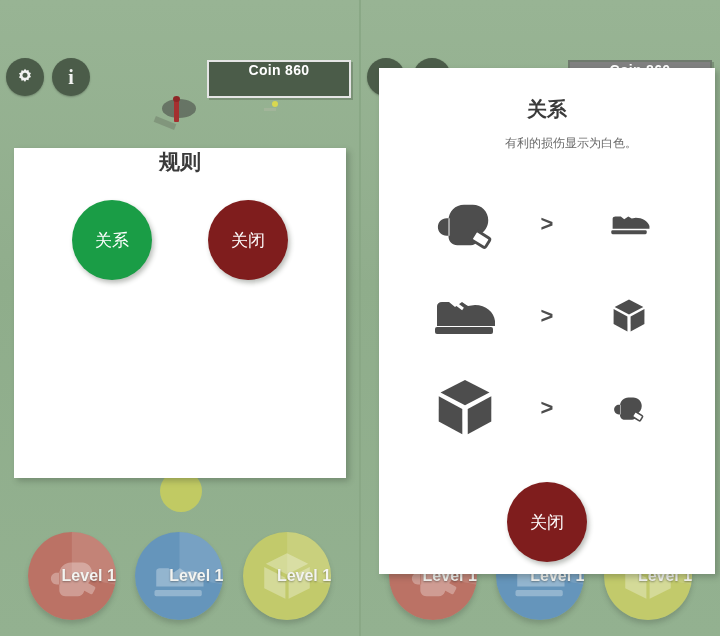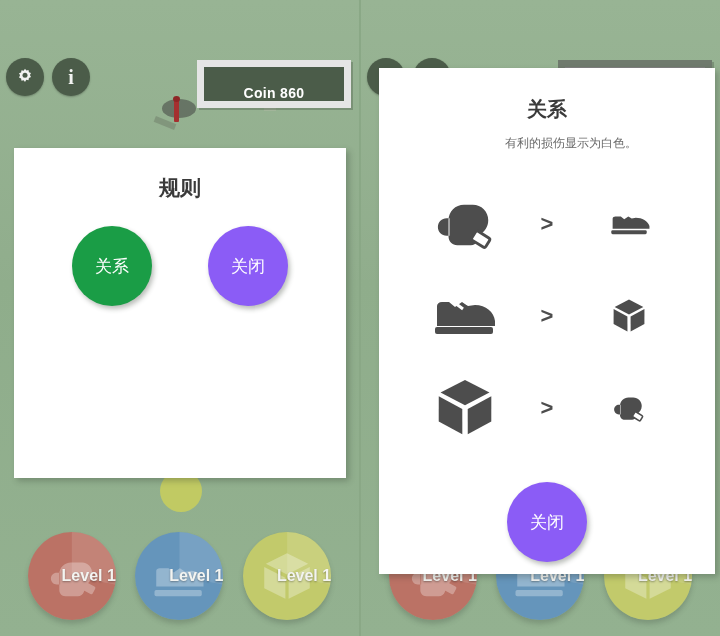--- a/index.html
+++ b/index.html
@@ -34,22 +34,22 @@
   .circ-btn svg{display:block;}
   .info-glyph{
     color:#f2f3f1;font-size:20px;font-weight:bold;line-height:1;
     font-family:"Liberation Serif","DejaVu Serif",serif;
   }
 
   
   .coin-badge{
     position:absolute;right:8px;top:60px;z-index:5;
     width:140px;height:34px;
-    background:#4b5c49;border:7px solid #e5e5e5;
-    display:flex;align-items:flex-end;justify-content:center;
+    background:#4b5c49;border:2px solid #e5e5e5;
+    display:flex;align-items:flex-start;justify-content:center;
     color:#ffffff;font-size:14px;font-weight:bold;letter-spacing:.3px;
     box-shadow:2px 2px 0 rgba(0,0,0,.18);
   }
   .screen.right .coin-badge{background:#808080;border-color:#6f7a6d;}
 
   
   .shadow-ellipse{
     position:absolute;left:162px;top:99px;width:34px;height:19px;
     border-radius:50%;background:#5f6a5d;opacity:.85;
   }
@@ -118,21 +118,21 @@
     box-shadow:3px 3px 6px rgba(40,50,38,.28);
     box-sizing:border-box;
   }
   .dialog.rules{left:14px;top:148px;width:332px;height:330px;}
   .dialog.relations{left:18px;top:68px;width:336px;height:506px;}
 
   .dlg-title{
     text-align:center;color:#3a3a3a;font-weight:bold;
     font-family:"Liberation Sans","DejaVu Sans",sans-serif;
   }
-  .dialog.rules .dlg-title{font-size:21px;margin-top:26px;}
+  .dialog.rules .dlg-title{font-size:21px;}
   .dialog.relations .dlg-title{font-size:20px;margin-top:28px;}
 
   .dlg-sub{
     text-align:center;color:#6a6a6a;font-size:12px;margin-top:12px;padding-left:48px;
   }
 
   .rule-line{
     text-align:center;color:#4a4a4a;font-size:13.5px;line-height:1.35;
   }
   .rule-block{margin-top:18px;}
@@ -142,21 +142,21 @@
     display:flex;justify-content:center;gap:56px;margin-top:24px;
   }
   .round-btn{
     width:80px;height:80px;border-radius:50%;
     display:flex;align-items:center;justify-content:center;
     color:#ffffff;font-size:17px;
     box-shadow:2px 3px 5px rgba(40,50,38,.32);
     cursor:pointer;
   }
   .round-btn.green{background:#1a9d46;}
-  .round-btn.blue{background:#8b5cf6;justify-content:center;}
+  .round-btn.blue{background:#7f1d1d;justify-content:center;}
   .btn-single{display:flex;justify-content:center;margin-top:28px;}
 
   
   .rel-rows{margin-top:26px;}
   .rel-row{
     display:flex;align-items:center;justify-content:center;
     height:92px;
   }
   .rel-cell{
     width:110px;display:flex;align-items:center;justify-content:center;

